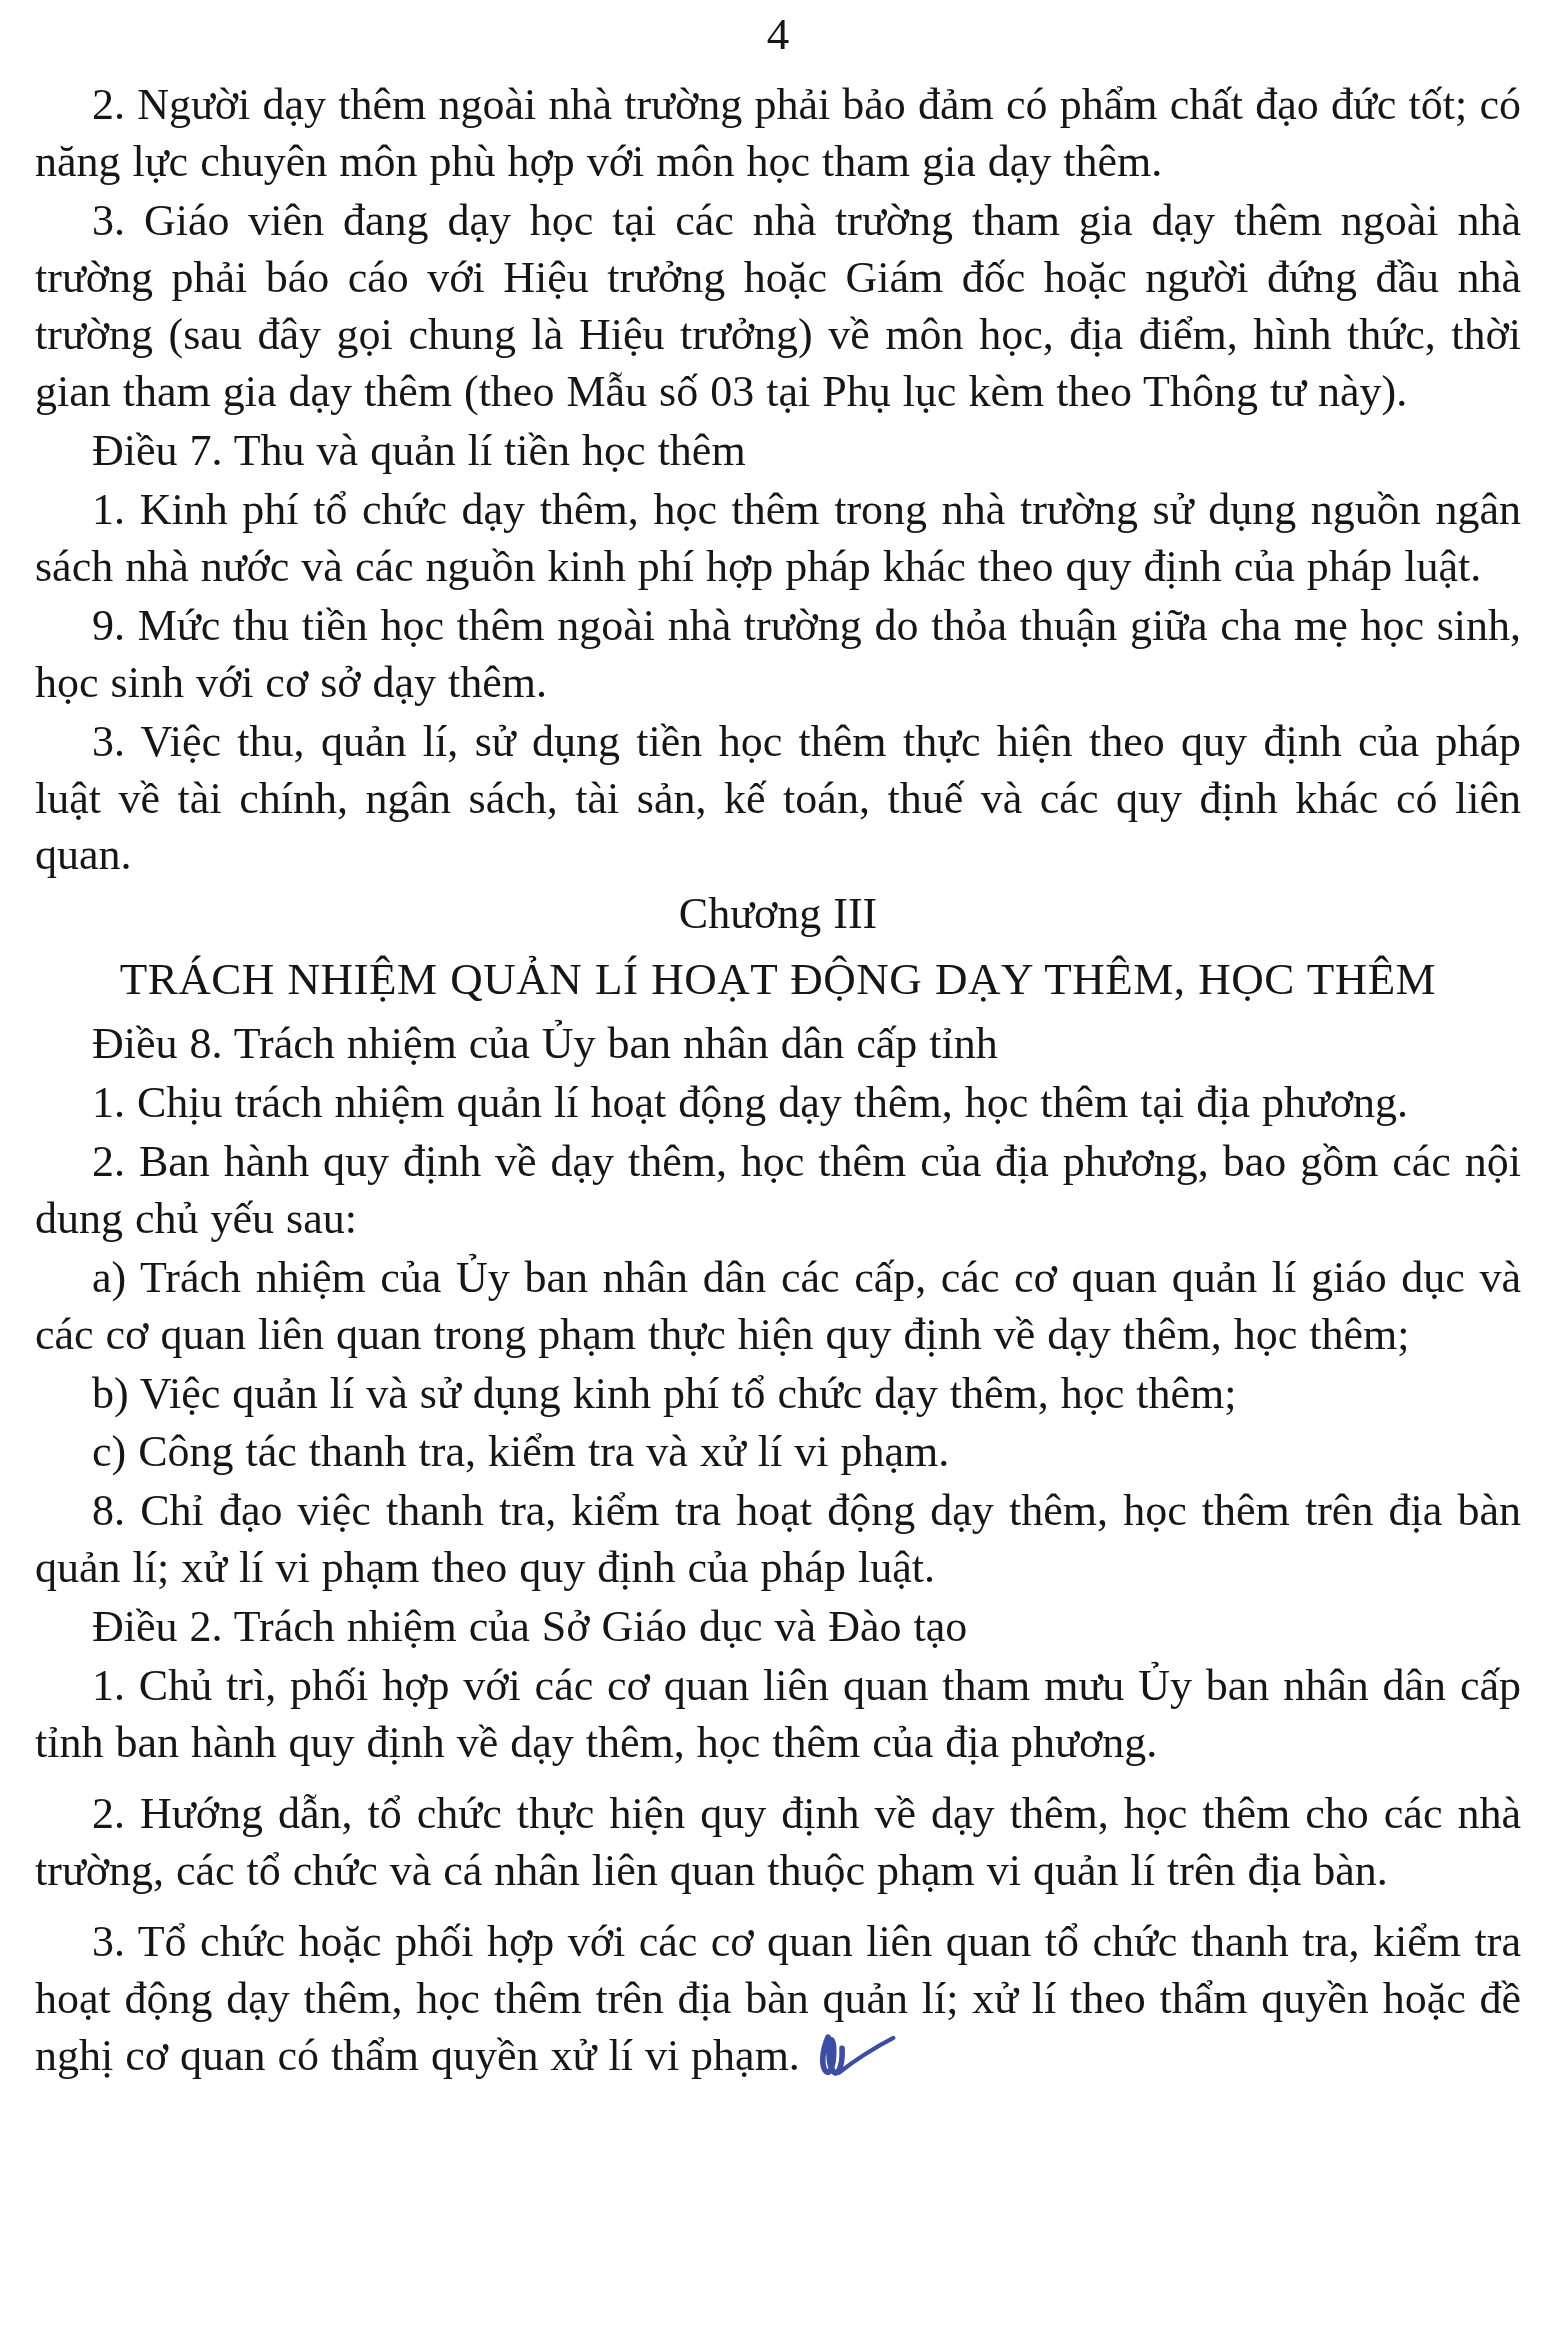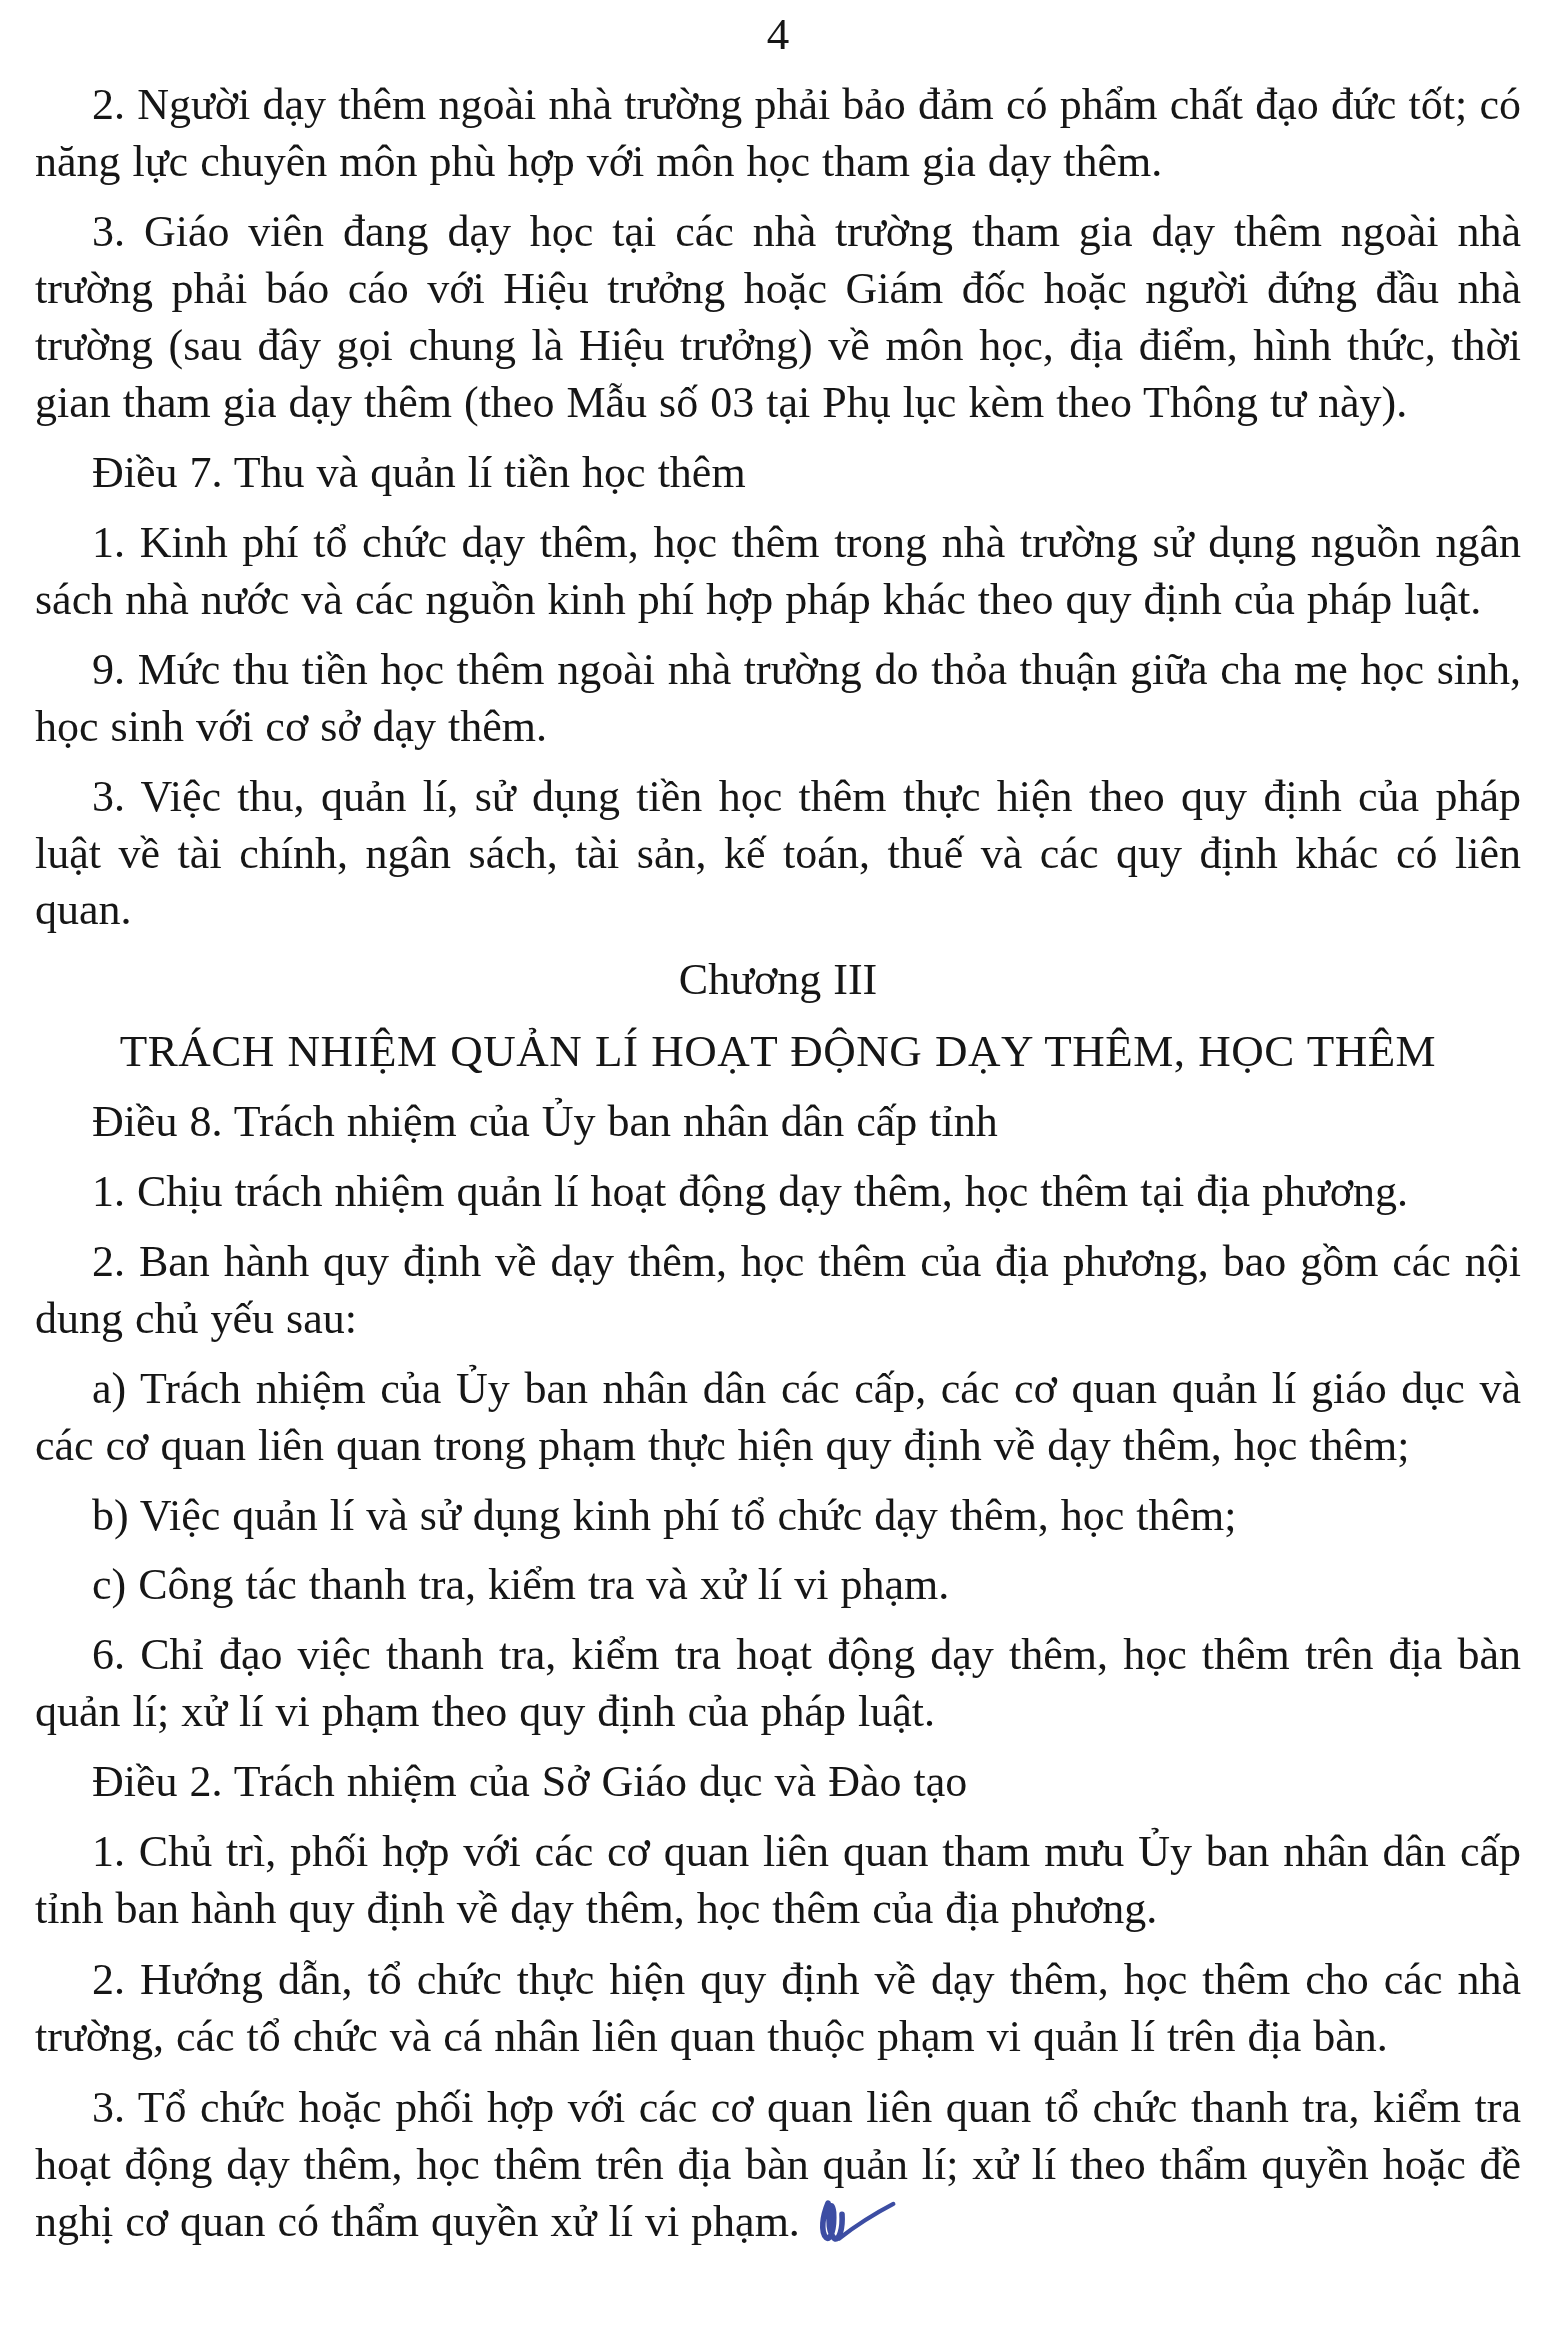--- a/index.html
+++ b/index.html
@@ -19,21 +19,21 @@
     font-size:45px;
     line-height:1.1;
     margin:0 0 17.6px 0;
   }
   p.blk{
     font-size:44px;
     line-height:1.295;
     text-align:justify;
     text-align-last:left;
     text-indent:57px;
-    margin:13px 0;
+    margin:2px 0;
     word-spacing:1px;
   }
   p.bold{font-weight:normal;}
   p.center{
     text-align:left;
     text-align-last:center;
     text-indent:0;
   }
   p.chapter-title{
     font-size:45px;
@@ -68,21 +68,21 @@
   <p class="blk">9. Mức thu tiền học thêm ngoài nhà trường do thỏa thuận giữa cha mẹ học sinh, học sinh với cơ sở dạy thêm.</p>
   <p class="blk">3. Việc thu, quản lí, sử dụng tiền học thêm thực hiện theo quy định của pháp luật về tài chính, ngân sách, tài sản, kế toán, thuế và các quy định khác có liên quan.</p>
   <p class="blk bold center">Chương III</p>
   <p class="blk bold center chapter-title">TRÁCH NHIỆM QUẢN LÍ HOẠT ĐỘNG DẠY THÊM, HỌC THÊM</p>
   <p class="blk bold">Điều 8. Trách nhiệm của Ủy ban nhân dân cấp tỉnh</p>
   <p class="blk">1. Chịu trách nhiệm quản lí hoạt động dạy thêm, học thêm tại địa phương.</p>
   <p class="blk">2. Ban hành quy định về dạy thêm, học thêm của địa phương, bao gồm các nội dung chủ yếu sau:</p>
   <p class="blk">a) Trách nhiệm của Ủy ban nhân dân các cấp, các cơ quan quản lí giáo dục và các cơ quan liên quan trong phạm thực hiện quy định về dạy thêm, học thêm;</p>
   <p class="blk">b) Việc quản lí và sử dụng kinh phí tổ chức dạy thêm, học thêm;</p>
   <p class="blk">c) Công tác thanh tra, kiểm tra và xử lí vi phạm.</p>
-  <p class="blk">6. Chỉ đạo việc thanh tra, kiểm tra hoạt động dạy thêm, học thêm trên địa bàn quản lí; xử lí vi phạm theo quy định của pháp luật.</p>
+  <p class="blk">8. Chỉ đạo việc thanh tra, kiểm tra hoạt động dạy thêm, học thêm trên địa bàn quản lí; xử lí vi phạm theo quy định của pháp luật.</p>
   <p class="blk bold">Điều 2. Trách nhiệm của Sở Giáo dục và Đào tạo</p>
   <p class="blk">1. Chủ trì, phối hợp với các cơ quan liên quan tham mưu Ủy ban nhân dân cấp tỉnh ban hành quy định về dạy thêm, học thêm của địa phương.</p>
   <p class="blk tight">2. Hướng dẫn, tổ chức thực hiện quy định về dạy thêm, học thêm cho các nhà trường, các tổ chức và cá nhân liên quan thuộc phạm vi quản lí trên địa bàn.</p>
   <p class="blk tight"><span>3. Tổ chức hoặc phối hợp với các cơ quan liên quan tổ chức thanh tra, kiểm tra hoạt động dạy thêm, học thêm trên địa bàn quản lí; xử lí theo thẩm quyền hoặc đề nghị cơ quan có thẩm quyền xử lí vi phạm.</span><svg class="ink" viewBox="0 0 90 62" aria-hidden="true">
         <path d="M15 8 C 9 22, 7 39, 13 45 C 18 49, 22 35, 21 18 C 20 10, 18 9, 17 14 C 15 27, 16 41, 22 46 C 27 49, 31 35, 30 20" stroke-width="6" stroke="#3c4da3"></path>
         <path d="M27 46 C 40 36, 60 22, 85 9" stroke-width="4.5" stroke="#3c4da3"></path>
       </svg></p>
 
 </div>
 

